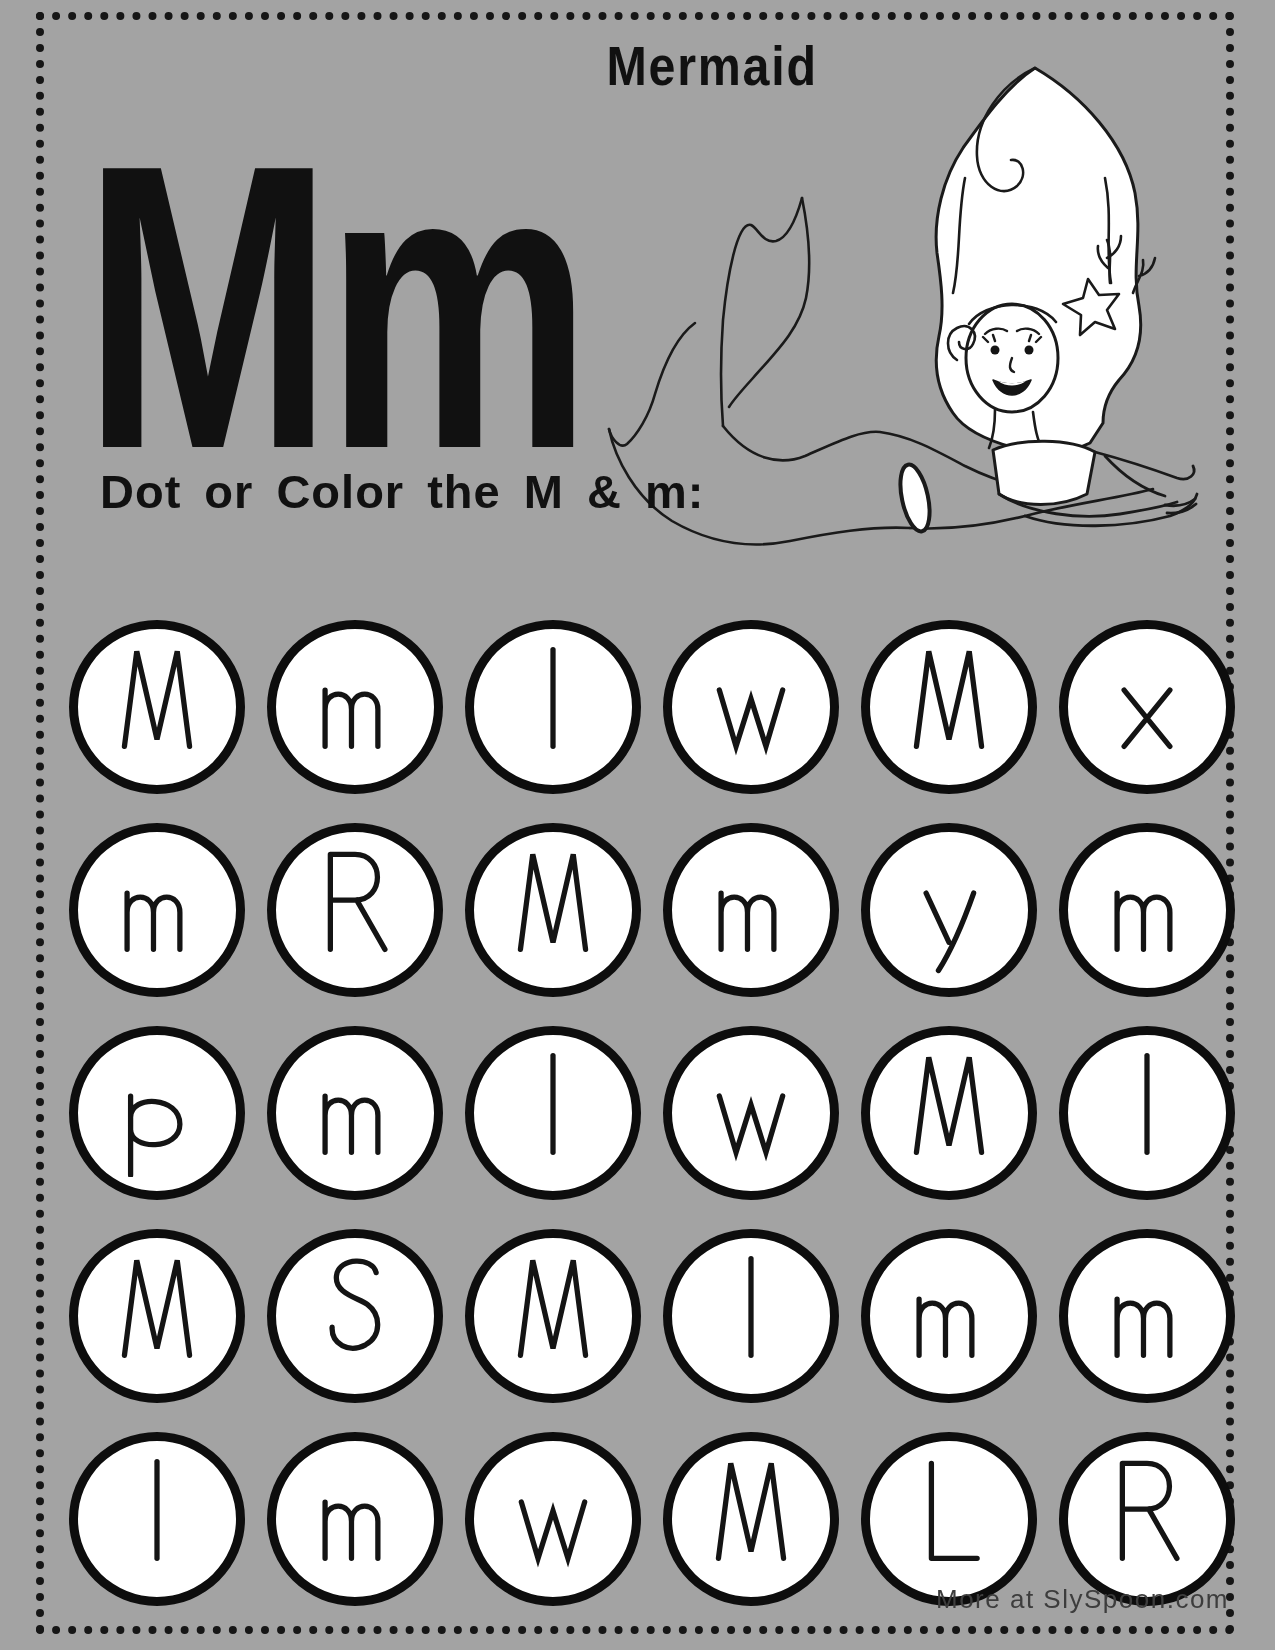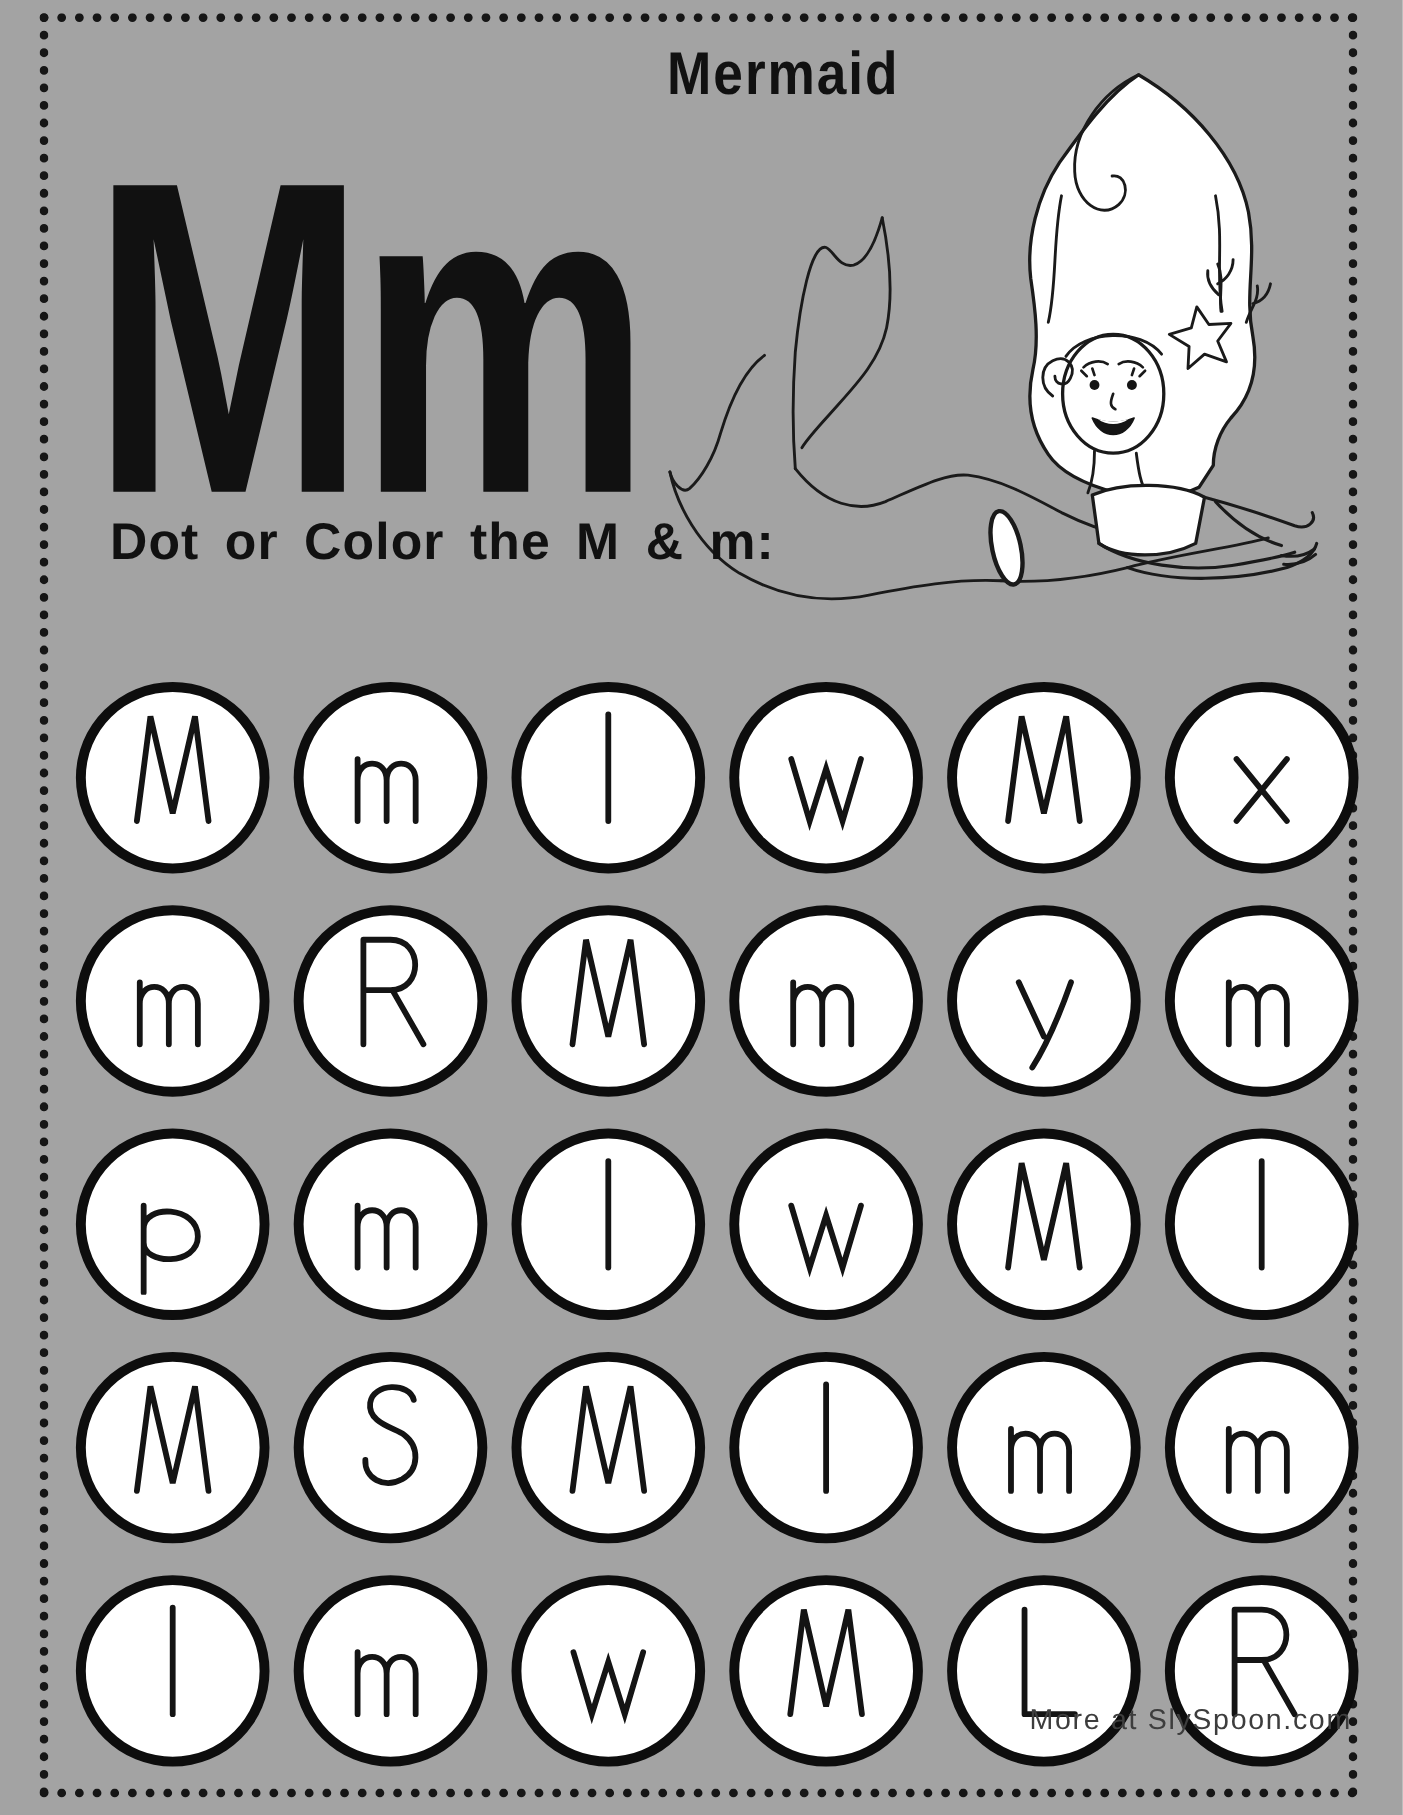--- a/index.html
+++ b/index.html
@@ -14,21 +14,21 @@
         line-height:1;letter-spacing:-10px;transform:scaleX(.74);transform-origin:0 0;white-space:nowrap;}
   .mermaid{position:absolute;left:565px;top:58px;width:648px;height:505px;}
   .instruction{position:absolute;left:100px;top:464px;font-size:47px;font-weight:700;
         letter-spacing:1px;word-spacing:9px;white-space:nowrap;}
   .letter-grid{position:absolute;left:58px;top:605px;width:1188px;height:1015px;
         display:grid;grid-template-columns:repeat(6,1fr);grid-template-rows:repeat(5,1fr);}
   .cell{display:flex;align-items:center;justify-content:center;}
   .circle{width:158px;height:156px;border:9px solid #0d0d0d;border-radius:50%;
         display:flex;justify-content:center;background:#fff;cursor:pointer;}
   .glyph{width:88px;height:132px;margin-top:10px;overflow:visible;}
-  .footer{position:absolute;right:70px;top:1548px;font-size:26px;font-weight:400;
+  .footer{position:absolute;right:70px;top:1584px;font-size:26px;font-weight:400;
         letter-spacing:1.5px;color:#3d3d3d;white-space:nowrap;}
   .defs-hidden{position:absolute;width:0;height:0;overflow:hidden;}
 </style>
 </head>
 <body>
 
 <svg class="defs-hidden" aria-hidden="true">
   <defs>
     <g id="stroke-style"></g>
     <symbol id="glyph-cap-M" viewBox="0 0 100 150">

